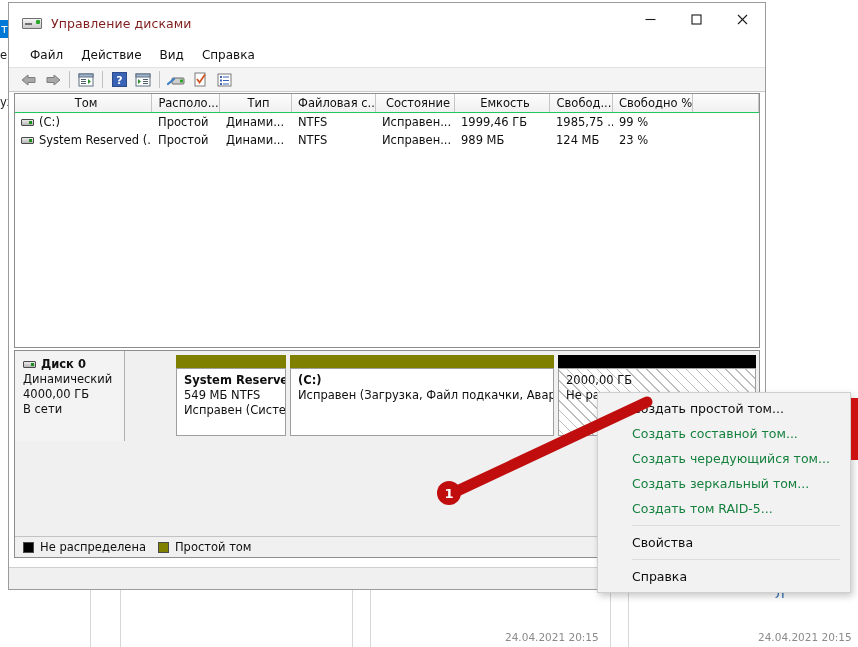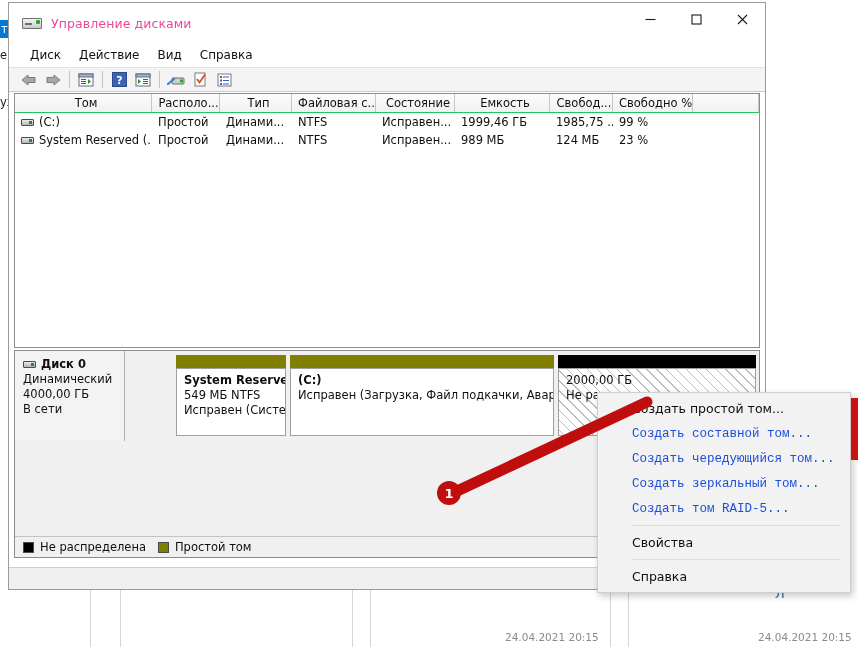--- a/index.html
+++ b/index.html
@@ -58,21 +58,21 @@
     border: 1px solid #6e6e6e; border-radius: 1px;
   }
   .title-icon .led {
     position: absolute; right: 2px; top: 4px; width: 4px; height: 4px;
     background: #2aa82a; border-radius: 1px;
   }
   .title-icon .slot {
     position: absolute; left: 3px; top: 7px; width: 7px; height: 2px; background: #6e6e6e;
   }
   .title-text {
-    margin-left: 9px; font-size: 12.5px; color: #ec4899; letter-spacing: .1px;
+    margin-left: 9px; font-size: 12.5px; color: #7f1d1d; letter-spacing: .1px;
   }
   .win-buttons { position: absolute; right: 0; top: 0; display: flex; height: 33px; }
   .win-btn {
     width: 46px; height: 33px; display: flex; align-items: center; justify-content: center;
     color: #1b1b1b;
   }
   .win-btn svg { display: block; }
 
   .menubar {
     height: 24px; display: flex; align-items: center; padding-left: 12px; gap: 0;
@@ -169,21 +169,21 @@
   #ctxmenu {
     position: absolute; left: 597px; top: 392px; width: 254px;
     background: #f2f2f2; border: 1px solid #cfcfcf;
     box-shadow: 2px 3px 7px rgba(0,0,0,0.22);
     padding: 3px 0 3px 0;
   }
   .ctx-item {
     height: 25px; display: flex; align-items: center;
     padding-left: 34px; font-size: 12.5px; color: #0d0d0d; white-space: nowrap;
   }
-  .ctx-item.disabled { color: #1d4ed8; font-family: Liberation Mono, monospace; }
+  .ctx-item.disabled { color: #15803d; }
   .ctx-sep { height: 1px; background: #dcdcdc; margin: 4px 10px 4px 34px; }
 
   
   #anno { position: absolute; left: 0; top: 0; width: 858px; height: 647px; pointer-events: none; }
   .badge-num {
     position: absolute; left: 437px; top: 481px; width: 24px; height: 24px;
     border-radius: 50%; background: #c00d0d; color: #ffffff;
     font-size: 13px; font-weight: bold; display: flex; align-items: center; justify-content: center;
   }
   .red-scroll {
@@ -236,21 +236,21 @@
         <div class="win-btn">
           <svg width="13" height="13" viewBox="0 0 13 13">
               <line x1="2" y1="2" x2="11" y2="11" stroke="#1b1b1b" stroke-width="1.1"></line>
               <line x1="11" y1="2" x2="2" y2="11" stroke="#1b1b1b" stroke-width="1.1"></line>
             </svg>
         </div>
       </div>
     </div>
 
     <div class="menubar">
-      <div class="menu-item">Диск</div>
+      <div class="menu-item">Файл</div>
       <div class="menu-item">Действие</div>
       <div class="menu-item">Вид</div>
       <div class="menu-item">Справка</div>
     </div>
 
     <div class="toolbar">
       <div class="tb-btn">
         <svg width="18" height="14" viewBox="0 0 18 14">
           <path d="M8 2 L2 7 L8 12 L8 9.5 L15 9.5 L15 4.5 L8 4.5 Z" fill="#a8a8a8" stroke="#7d7d7d" stroke-width="1"></path>
         </svg>

